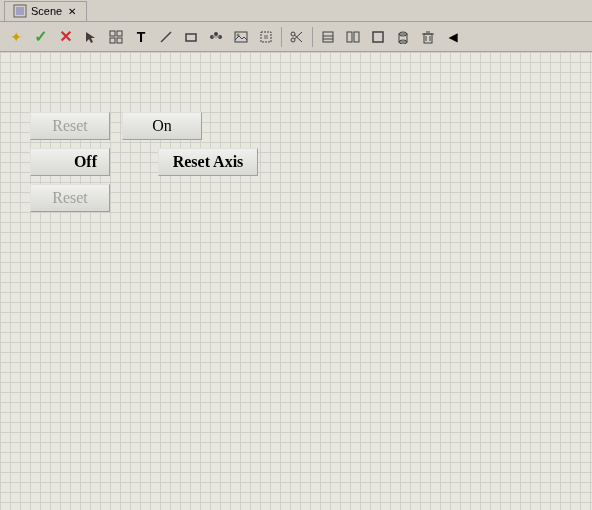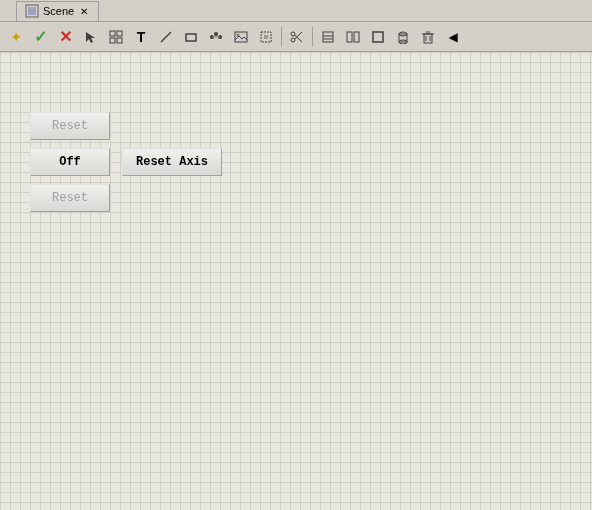--- a/index.html
+++ b/index.html
@@ -5,21 +5,21 @@
     * { box-sizing: border-box; margin: 0; padding: 0; }
     body { font-family: Arial, sans-serif; font-size: 12px; background: #d4d0c8; width: 592px; height: 510px; overflow: hidden; }
 
     
     .title-bar {
       display: flex;
       align-items: center;
       background: #d4d0c8;
       border-bottom: 1px solid #a0a0a0;
       height: 22px;
-      padding: 0 16px;
+      padding: 0 4px;
     }
     .tab {
       display: flex;
       align-items: center;
       background: #d4d0c8;
       border: 1px solid #a0a0a0;
       border-bottom: none;
       padding: 2px 8px;
       font-size: 11px;
       gap: 4px;
@@ -100,35 +100,35 @@
 
     .btn {
       height: 28px;
       min-width: 80px;
       padding: 0 12px;
       background: linear-gradient(to bottom, #f0f0ee, #d8d8d4);
       border: 1px solid #a0a0a0;
       border-top-color: #e0e0dc;
       border-left-color: #e0e0dc;
       cursor: pointer;
-      font-size: 12px;
-      font-family: Liberation Mono, monospace;
+      font-size: 16px;
+      font-family: Liberation Serif, serif;
       color: #000;
     }
     .btn-bold {
       font-weight: bold;
     }
     .btn-disabled {
       color: #a0a0a0;
       cursor: default;
     }
     .btn-reset { min-width: 80px; }
     .btn-on { min-width: 80px; }
-    .btn-off { min-width: 80px; }
-    .btn-reset-axis { min-width: 100px; }
+    .btn-off { min-width: 80px; text-align: right; }
+    .btn-reset-axis { min-width: 100px; margin-left: 36px; }
     .btn-move-relative { min-width: 90px; }
     .btn-move { min-width: 80px; }
 
     
     svg { display: block; }
   </style>
 </head>
 <body>
 
 <div class="title-bar">
@@ -292,20 +292,21 @@
   <button class="toolbar-btn">
     <span style="font-size:12px;">◀</span>
   </button>
 </div>
 
 <div class="main-content">
   <div class="buttons-area">
 
     <div class="button-row">
       <button class="btn btn-reset btn-disabled">Reset</button>
+      <button class="btn btn-on">On</button>
     </div>
 
     <div class="button-row">
       <button class="btn btn-off btn-bold">Off</button>
       <button class="btn btn-reset-axis btn-bold">Reset Axis</button>
     </div>
 
     <div class="button-row">
       <button class="btn btn-move btn-disabled">Reset</button>
     </div>

